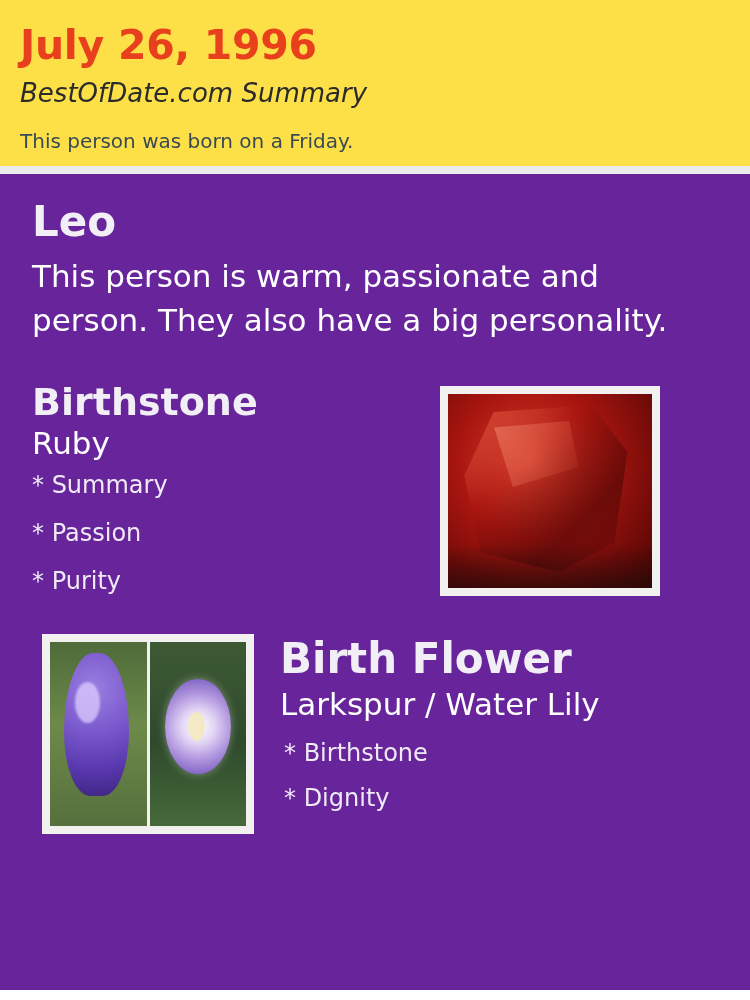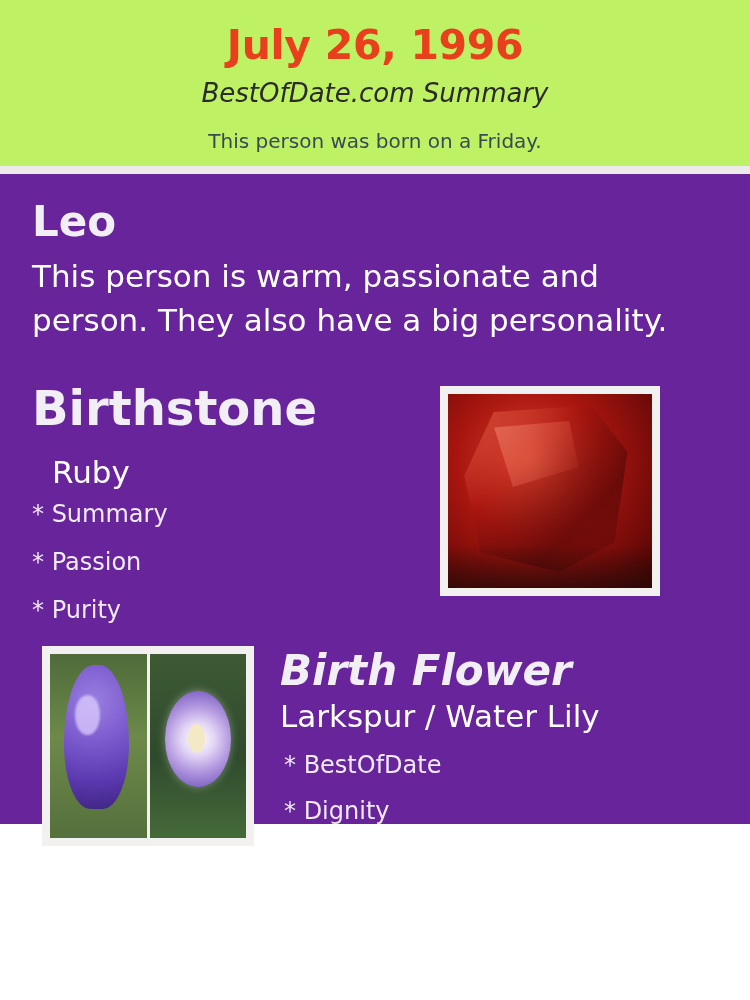--- a/index.html
+++ b/index.html
@@ -15,23 +15,23 @@
   }
   .page {
     width: 750px;
     height: 1000px;
     position: relative;
     background: #ffffff;
   }
 
   
   .header {
-    background: #bef264;
+    background: #fde047;
     padding: 24px 20px 14px 20px;
-    text-align: center;
+    text-align: left;
     box-sizing: border-box;
   }
   .header-date {
     color: #e8401c;
     font-size: 41px;
     font-weight: bold;
     line-height: 1.05;
     letter-spacing: -0.3px;
     font-family: "DejaVu Sans", sans-serif;
   }
@@ -52,21 +52,21 @@
   .divider {
     height: 8px;
     background: #ebebeb;
     width: 100%;
   }
 
   
   .body-panel {
     background: #67249b;
     width: 100%;
-    height: 650px;
+    height: 816px;
     box-sizing: border-box;
     padding: 26px 30px 8px 32px;
     position: relative;
     color: #ffffff;
   }
 
   .sign-name {
     font-size: 42px;
     font-weight: bold;
     color: #f2eef6;
@@ -85,32 +85,31 @@
   
   .stone-section {
     margin-top: 40px;
     position: relative;
     min-height: 230px;
   }
   .stone-text {
     width: 430px;
   }
   .stone-title {
-    font-size: 48px;
+    font-size: 38px;
     font-weight: bold;
     color: #f2eef6;
     line-height: 1.1;
-    margin-bottom: 18px;
+    margin-bottom: 0;
   }
   .stone-name {
     font-size: 31px;
     color: #ffffff;
     line-height: 1.25;
     margin-bottom: 10px;
-    margin-left: 20px;
   }
   .trait {
     font-size: 24px;
     color: #f0eaf5;
     line-height: 1.15;
     margin-bottom: 20px;
   }
 
   .stone-img-frame {
     position: absolute;
@@ -233,21 +232,20 @@
   .flower-text {
     margin-left: 248px;
     padding-top: 2px;
   }
   .flower-title {
     font-size: 42px;
     font-weight: bold;
     color: #f2eef6;
     line-height: 1.08;
     margin-bottom: 4px;
-    font-style: italic;
   }
   .flower-name {
     font-size: 31px;
     color: #ffffff;
     line-height: 1.25;
     margin-bottom: 16px;
   }
   .flower-trait {
     font-size: 24px;
     color: #f0eaf5;
@@ -292,19 +290,19 @@
     </div>
 
     <div class="flower-section">
       <div class="flower-img-frame">
         <div class="flower-a"></div>
         <div class="flower-b"></div>
       </div>
       <div class="flower-text">
         <div class="flower-title">Birth Flower</div>
         <div class="flower-name">Larkspur / Water Lily</div>
-        <div class="flower-trait">* BestOfDate</div>
+        <div class="flower-trait">* Birthstone</div>
         <div class="flower-trait">* Dignity</div>
       </div>
     </div>
 
   </div>
 </div>
 
 </body></html>

